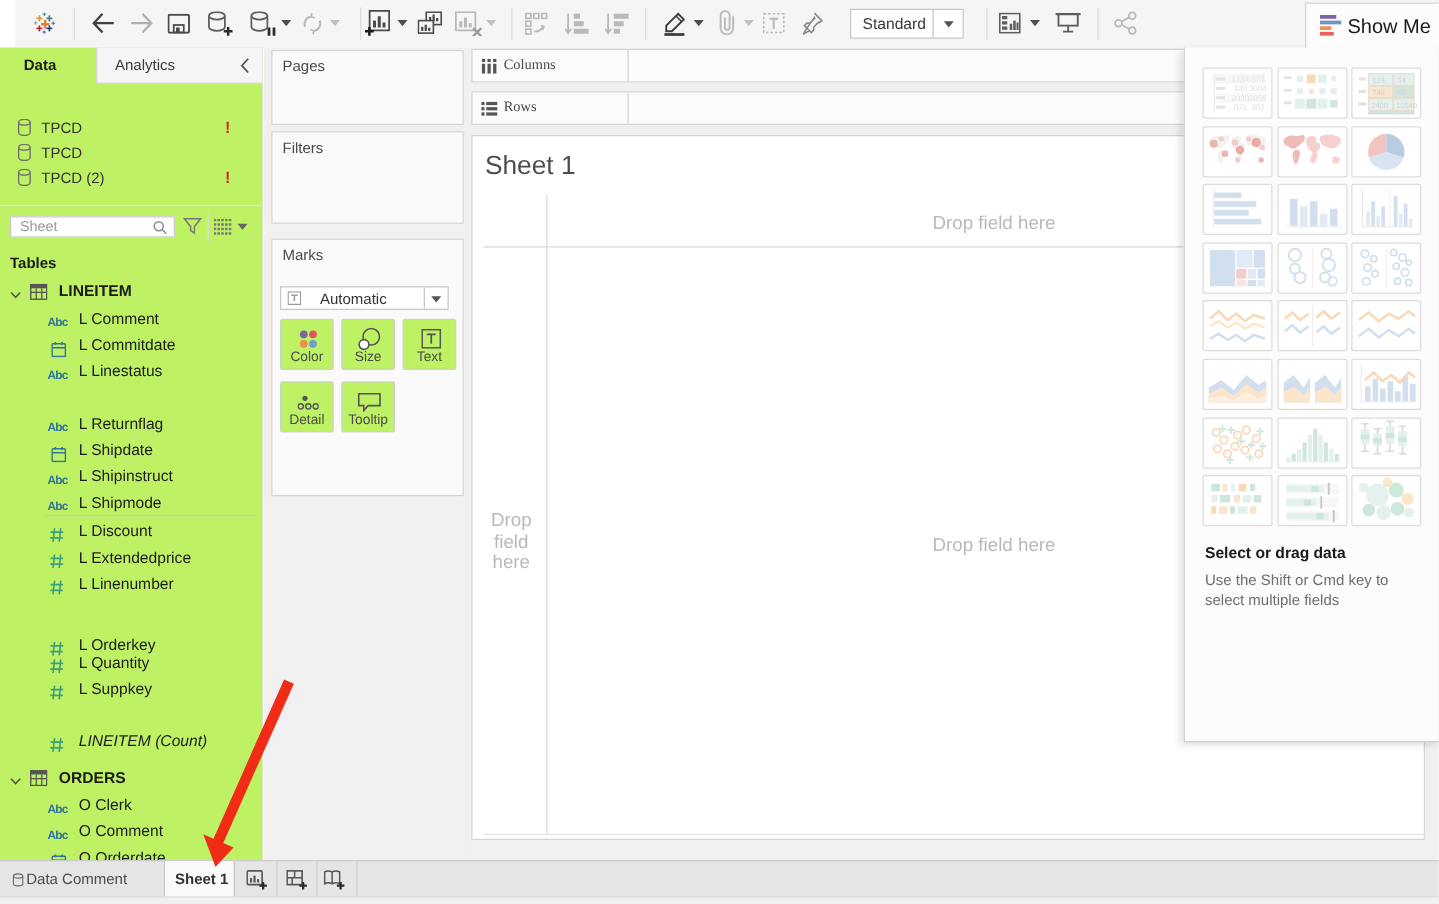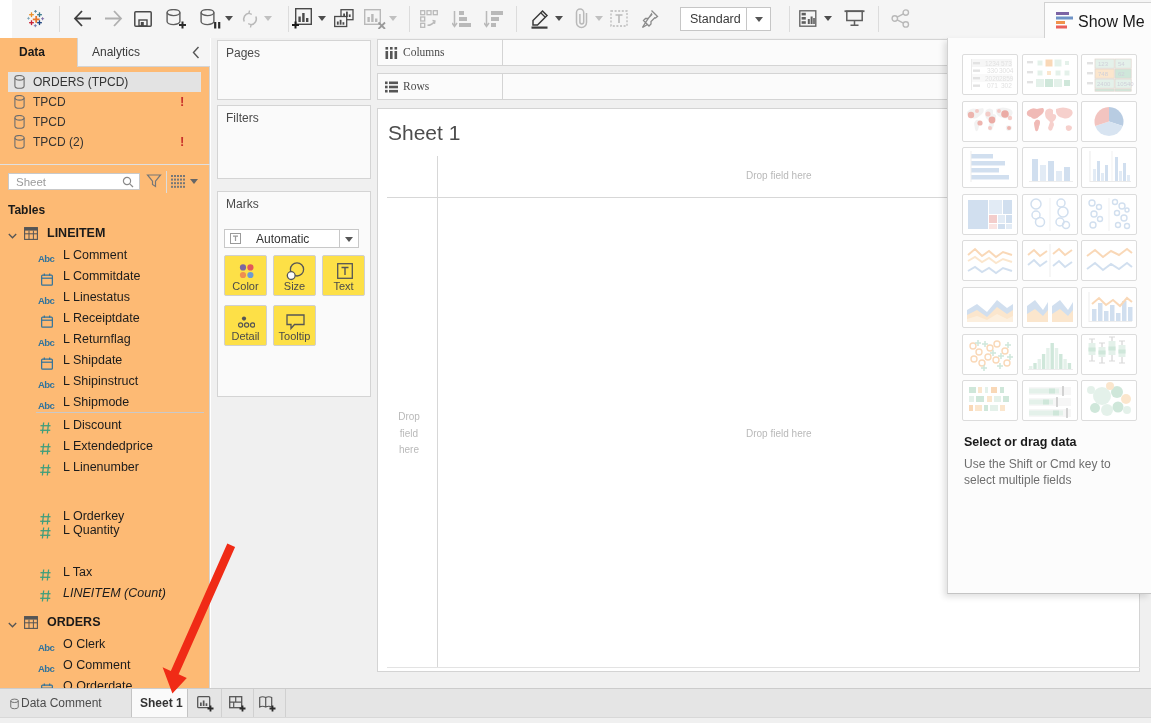--- a/index.html
+++ b/index.html
@@ -1,43 +1,43 @@
 <!DOCTYPE html>
 <html><head>
 <meta charset="utf-8">
 <style>
 * { margin:0; padding:0; box-sizing:border-box; }
 html,body { width:1151px; height:723px; overflow:hidden; font-family:"Liberation Sans", sans-serif; background:#fff; }
 #app { position:relative; width:1151px; height:723px; }
 .abs { position:absolute; }
 #toolbar { left:12px; top:0; width:1151px; height:38px; background:#f5f5f5; }
 #toolbar .sep { position:absolute; top:6px; width:1px; height:26px; background:#dcdcdc; }
-#leftpanel { left:0; top:38px; width:210px; height:650px; background:#fdba74; border-right:1px solid #d4d4d4; }
+#leftpanel { left:0; top:38px; width:210px; height:650px; background:#bef264; border-right:1px solid #d4d4d4; }
 #tab-analytics { position:absolute; left:77px; top:0; width:133px; height:29px; background:#f5f5f5; border-left:1px solid #d4d4d4; border-bottom:1px solid #d4d4d4; }
 .tabtxt { position:absolute; top:7px; font-size:12px; }
 .dsrow { position:absolute; left:8px; width:193px; height:20px; font-size:12px; color:#333; }
 .dsrow .nm { position:absolute; left:25px; top:3px; }
 .dsrow .bang { position:absolute; left:172px; top:2px; color:#c8312b; font-weight:bold; font-size:13px; }
 #searchrow { position:absolute; left:0; top:126px; width:210px; height:38px; border-top:1px solid #e0e0e0; }
 #searchbox { position:absolute; left:8px; top:8px; width:132px; height:17px; border:1px solid #c9c9c9; background:#fff; }
 #searchbox .ph { position:absolute; left:7px; top:2px; font-size:11.5px; color:#9b9b9b; }
 .frow { position:absolute; left:36px; height:21px; font-size:12.5px; color:#1c1c1c; width:174px; }
 .frow .icon { position:absolute; left:2px; top:3px; width:16px; height:15px; }
 .frow .txt { position:absolute; left:27px; top:3px; white-space:nowrap; }
 #midpanel { left:211px; top:38px; width:164px; height:650px; background:#f0f0f0; }
 .card { position:absolute; left:6px; width:154px; background:#fafafa; border:1px solid #d4d4d4; }
 .cardlabel { position:absolute; left:8px; top:5px; font-size:12px; color:#4a4a4a; }
-.mbtn { position:absolute; width:43px; height:41px; background:#fde047; border:1px solid #d0d0d0; border-radius:2px; }
+.mbtn { position:absolute; width:43px; height:41px; background:#bef264; border:1px solid #d0d0d0; border-radius:2px; }
 .mbtn .lbl { position:absolute; width:100%; text-align:center; bottom:3px; font-size:11px; color:#4a4a4a; }
 #canvas { left:375px; top:38px; width:776px; height:650px; background:#f0f0f0; }
 .shelf { position:absolute; left:2px; width:763px; height:27px; background:#fbfbfb; border:1px solid #d4d4d4;font-family:Liberation Serif, serif; }
 .shelf .divider { position:absolute; left:124px; top:0; width:1px; height:25px; background:#d4d4d4; }
 .shelf .slabel { position:absolute; left:25px; top:6px; font-size:11.5px; color:#4a4a4a; }
 #sheetarea { position:absolute; left:2px; top:70px; width:763px; height:564px; background:#fff; border:1px solid #d4d4d4; }
-.droptxt { position:absolute; font-size:10px; color:#b9b9b9; }
+.droptxt { position:absolute; font-size:15px; color:#b9b9b9; }
 #showmepanel { left:947px; top:38px; width:204px; height:556px; background:#fcfcfc; border-left:1px solid #d2d2d2; border-bottom:1px solid #c4c4c4; box-shadow:-3px 3px 6px rgba(0,0,0,0.12); }
 #showmebtn { left:1044px; top:2px; width:107px; height:36px; background:#fcfcfc; border:1px solid #d2d2d2; border-right:none; border-bottom:none; z-index:5; }
 #showmebtn .t { position:absolute; left:33px; top:10px; font-size:16px; color:#1a1a1a; }
 .thumb { position:absolute; width:56px; height:41px; background:#fff; border:1px solid #dcdcdc; border-radius:2px; }
 #statusbar { left:0; top:688px; width:1151px; height:35px; background:#e5e5e5; border-top:1px solid #cccccc; }
 #statusbar .strip { position:absolute; left:0; top:28px; width:1151px; height:7px; background:#f0f0f0; border-top:1px solid #d8d8d8; }
 #sheettab { position:absolute; left:131px; top:0; width:57px; height:28px; background:#fafafa; border-left:1px solid #c4c4c4; border-right:1px solid #c4c4c4; }
 #sheettab .t { position:absolute; left:8px; top:7px; font-size:12px; color:#333; font-weight:bold; }
 #dstab { position:absolute; left:21px; top:7px; font-size:12px; color:#4c4c4c; }
 .sbsep { position:absolute; top:0; width:1px; height:28px; background:#d0d0d0; }
@@ -202,27 +202,20 @@
 
 <div id="leftpanel" class="abs">
   <div id="tabbar">
     <div id="tab-analytics"></div>
     <div class="tabtxt" style="left:19px; font-weight:bold; color:#1a1a1a;">Data</div>
     <div class="tabtxt" style="left:92px; color:#3a3a3a;">Analytics</div>
     <svg style="position:absolute;left:192px;top:8px" width="8" height="13" viewBox="0 0 8 13">
           <path d="M6.5 1 L1.5 6.5 L6.5 12" fill="none" stroke="#555" stroke-width="1.4"></path>
         </svg>
   </div>
-<div class="dsrow" style="top:34px;background:#e3e3e3;">
-        <svg style="position:absolute;left:6px;top:3px" width="11" height="14" viewBox="0 0 11 14">
-          <ellipse cx="5.5" cy="2.8" rx="4.6" ry="2.3" fill="none" stroke="#6e6e6e" stroke-width="1.1"></ellipse>
-          <path d="M0.9 2.8 V11 A4.6 2.3 0 0 0 10.1 11 V2.8" fill="none" stroke="#6e6e6e" stroke-width="1.1"></path>
-        </svg>
-        <div class="nm">ORDERS (TPCD)</div>
-      </div>
 <div class="dsrow" style="top:54px;">
         <svg style="position:absolute;left:6px;top:3px" width="11" height="14" viewBox="0 0 11 14">
           <ellipse cx="5.5" cy="2.8" rx="4.6" ry="2.3" fill="none" stroke="#6e6e6e" stroke-width="1.1"></ellipse>
           <path d="M0.9 2.8 V11 A4.6 2.3 0 0 0 10.1 11 V2.8" fill="none" stroke="#6e6e6e" stroke-width="1.1"></path>
         </svg>
         <div class="nm">TPCD</div>
         <div class="bang">!</div>
       </div>
 <div class="dsrow" style="top:74px;">
         <svg style="position:absolute;left:6px;top:3px" width="11" height="14" viewBox="0 0 11 14">
@@ -307,31 +300,20 @@
           </svg>
         </span>
         <span class="txt">L Commitdate</span>
       </div>
 <div class="frow" style="top:249px;">
         <span class="icon">
           <span style="position:absolute;left:0px;top:4.5px;font-size:9.5px;font-weight:bold;color:#31739c;letter-spacing:-0.6px;">Abc</span>
         </span>
         <span class="txt">L Linestatus</span>
       </div>
-<div class="frow" style="top:270px;">
-        <span class="icon">
-          <svg style="position:absolute;left:2.5px;top:3.5px" width="12" height="13" viewBox="0 0 13 14">
-            <rect x="0.7" y="2.2" width="11.6" height="11" rx="1" fill="none" stroke="#31739c" stroke-width="1.3"></rect>
-            <line x1="0.7" y1="5.6" x2="12.3" y2="5.6" stroke="#31739c" stroke-width="1.3"></line>
-            <line x1="3.6" y1="0.5" x2="3.6" y2="3" stroke="#31739c" stroke-width="1.3"></line>
-            <line x1="9.4" y1="0.5" x2="9.4" y2="3" stroke="#31739c" stroke-width="1.3"></line>
-          </svg>
-        </span>
-        <span class="txt">L Receiptdate</span>
-      </div>
 <div class="frow" style="top:291px;">
         <span class="icon">
           <span style="position:absolute;left:0px;top:4.5px;font-size:9.5px;font-weight:bold;color:#31739c;letter-spacing:-0.6px;">Abc</span>
         </span>
         <span class="txt">L Returnflag</span>
       </div>
 <div class="frow" style="top:312px;">
         <span class="icon">
           <svg style="position:absolute;left:2.5px;top:3.5px" width="12" height="13" viewBox="0 0 13 14">
             <rect x="0.7" y="2.2" width="11.6" height="11" rx="1" fill="none" stroke="#31739c" stroke-width="1.3"></rect>
@@ -413,32 +395,32 @@
             <g stroke="#3f9e7c" stroke-width="1.4" fill="none">
               <line x1="4" y1="0.5" x2="2.6" y2="12.5"></line>
               <line x1="9.4" y1="0.5" x2="8" y2="12.5"></line>
               <line x1="0.5" y1="4" x2="11.5" y2="4"></line>
               <line x1="0.2" y1="9" x2="11.2" y2="9"></line>
             </g>
           </svg>
         </span>
         <span class="txt">L Quantity</span>
       </div>
-<div class="frow" style="top:524px;">
+<div class="frow" style="top:503px;">
         <span class="icon">
           <svg style="position:absolute;left:2px;top:3.5px" width="11" height="12" viewBox="0 0 12 13">
             <g stroke="#3f9e7c" stroke-width="1.4" fill="none">
               <line x1="4" y1="0.5" x2="2.6" y2="12.5"></line>
               <line x1="9.4" y1="0.5" x2="8" y2="12.5"></line>
               <line x1="0.5" y1="4" x2="11.5" y2="4"></line>
               <line x1="0.2" y1="9" x2="11.2" y2="9"></line>
             </g>
           </svg>
         </span>
-        <span class="txt">L Tax</span>
+        <span class="txt">L Suppkey</span>
       </div>
 <div class="frow" style="top:545px;">
         <span class="icon">
           <svg style="position:absolute;left:2px;top:3.5px" width="11" height="12" viewBox="0 0 12 13">
             <g stroke="#3f9e7c" stroke-width="1.4" fill="none">
               <line x1="4" y1="0.5" x2="2.6" y2="12.5"></line>
               <line x1="9.4" y1="0.5" x2="8" y2="12.5"></line>
               <line x1="0.5" y1="4" x2="11.5" y2="4"></line>
               <line x1="0.2" y1="9" x2="11.2" y2="9"></line>
             </g>

